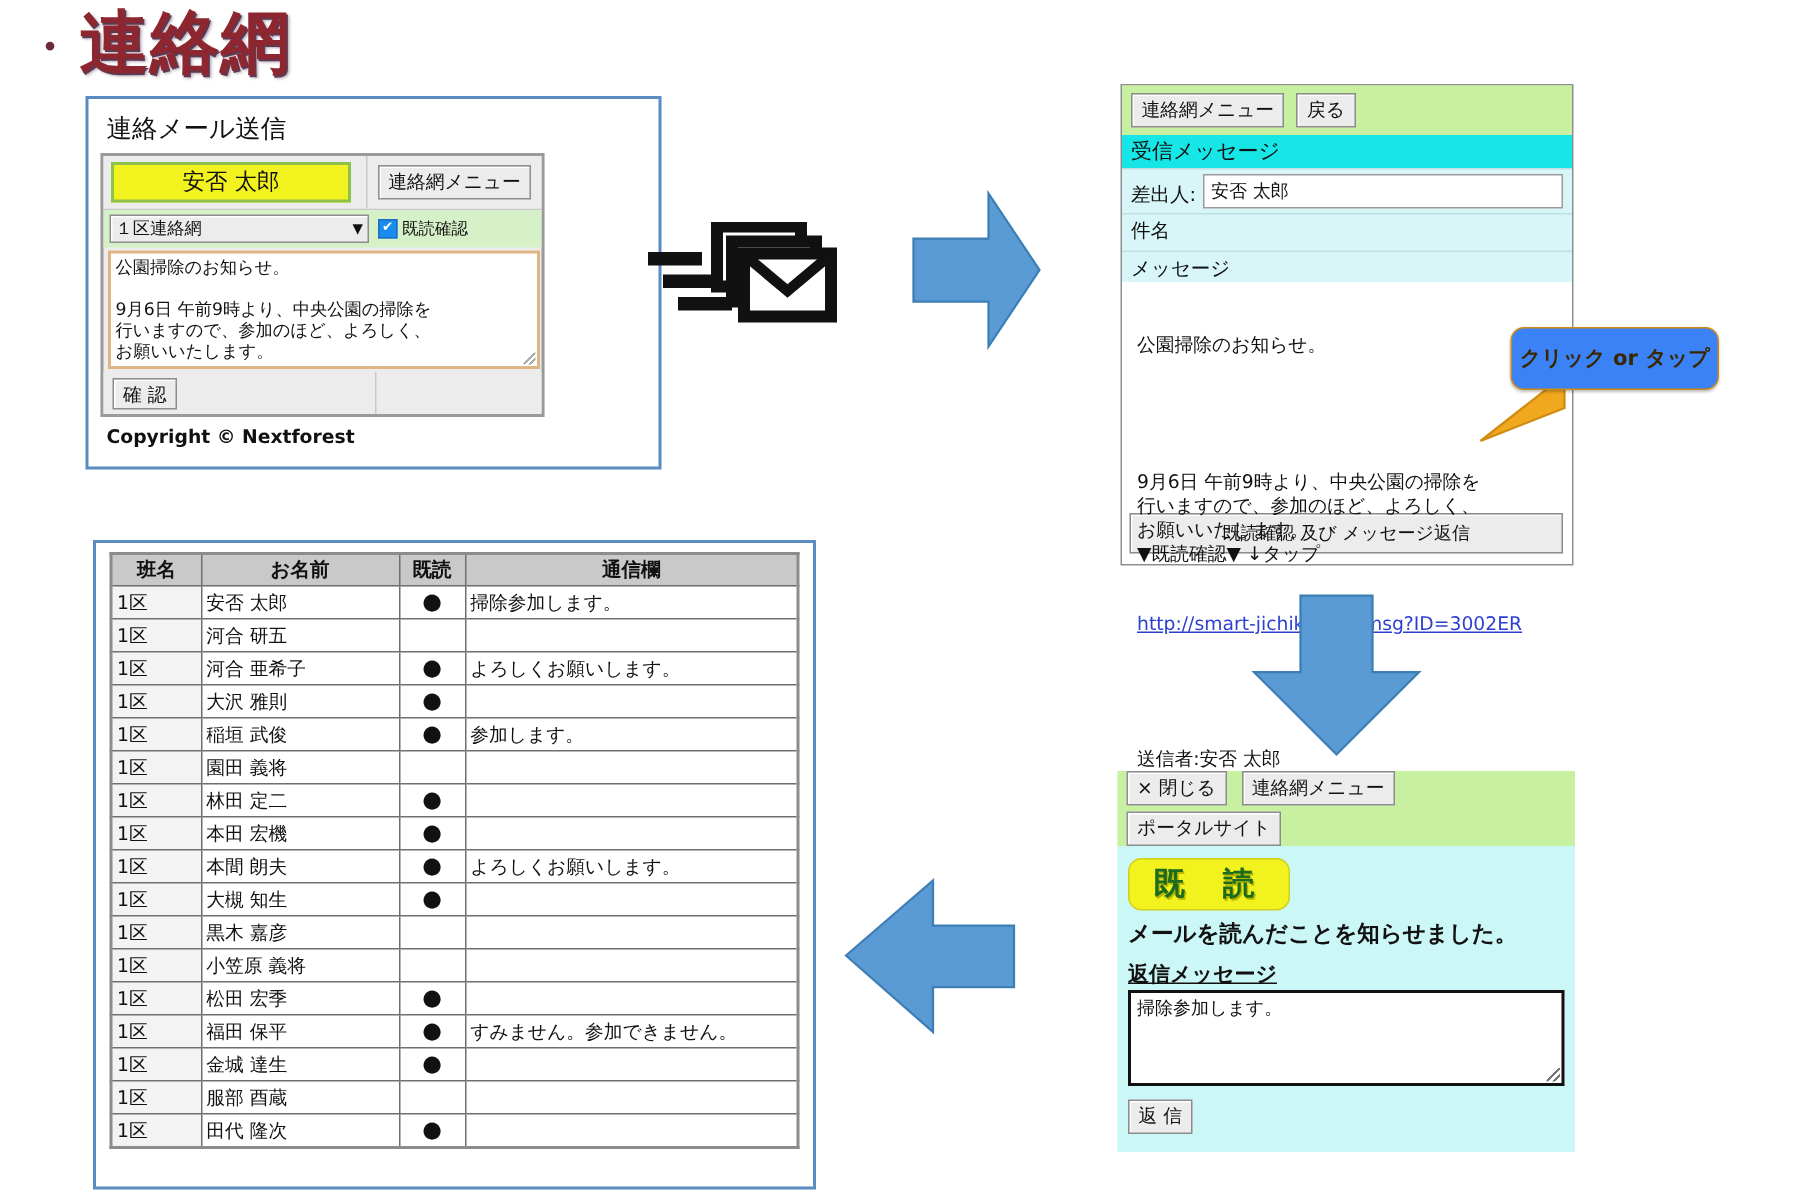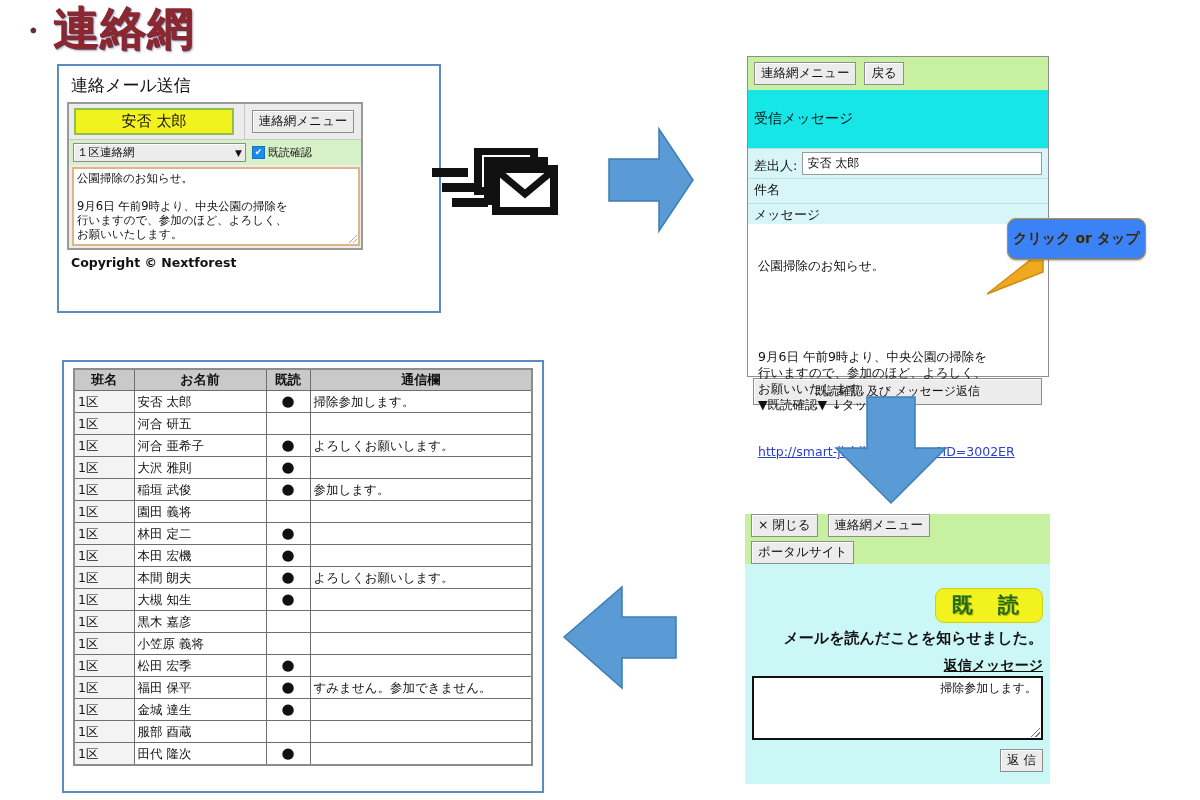--- a/index.html
+++ b/index.html
@@ -113,21 +113,21 @@
   .cc-right{width:110px;}
   #copyright{font-size:12.5px;font-weight:bold;color:#111;margin:5px 0 0 4px;}
 
   
   #panel-receive{
     left:747px;top:56px;width:302px;height:321px;
     border:1px solid #8f8f8f;background:#fff;box-sizing:border-box;
     font-size:12px;color:#111;
   }
   .mh-green{background:#c7f0a0;padding:5px 6px;display:flex;gap:8px;align-items:center;}
-  .mh-cyan{background:#17e6e6;padding:20px 6px;font-size:14px;}
+  .mh-cyan{background:#17e6e6;padding:2px 6px;font-size:14px;}
   .fld-row{background:#d8f6f8;padding:3px 6px;display:flex;align-items:flex-end;gap:5px;border-top:1px solid #bcdfe2;}
   .fld-label{font-size:13px;white-space:nowrap;}
   .fld-input{
     flex:1;background:#fff;border:1px solid #9a9a9a;font-size:12px;padding:2px 4px;
   }
   .fld-block{background:#d8f6f8;padding:2px 6px 4px 6px;border-top:1px solid #bcdfe2;}
   .fld-block .lab{font-size:13px;}
   .msg-body{
     background:#fff;border:1px solid #b6dade;margin:3px 4px 0 4px;
     padding:2px 4px;font-size:12.5px;line-height:1.27;white-space:pre-wrap;
@@ -155,21 +155,21 @@
   }
 
   
   #panel-read{
     left:745px;top:514px;width:305px;height:268px;
     background:#fff;box-sizing:border-box;font-size:12px;color:#111;
   }
   .rh-green{background:#c7f0a0;padding:0 6px;}
   .rh-green .line{display:flex;gap:10px;margin-bottom:4px;}
   .rh-green .line:last-child{margin-bottom:0;}
-  .read-body{background:#ccf7f7;padding:24px 7px 12px 7px;min-height:196px;box-sizing:border-box;text-align:right;}
+  .read-body{background:#ccf7f7;padding:8px 7px 12px 7px;min-height:196px;box-sizing:border-box;}
   #read-badge{
     display:inline-block;background:#f2f21f;border:1px solid #cfcf1a;border-radius:9px;
     color:#1d6b1d;font-weight:bold;font-size:21px;letter-spacing:9px;
     padding:2px 14px 3px 16px;text-shadow:1px 1px 0 #b8b800;
   }
   #read-note{font-size:15px;font-weight:bold;margin:6px 0 9px 0;}
   #reply-label{font-size:14px;font-weight:bold;text-decoration:underline;margin-bottom:1px;}
   #reply-box{
     background:#fff;border:2px solid #111;height:64px;font-size:12px;padding:2px 4px;
     position:relative;box-sizing:border-box;
@@ -242,20 +242,23 @@
       </label>
     </div>
 
     <div class="ta"><span>公園掃除のお知らせ。
 
 9月6日 午前9時より、中央公園の掃除を
 行いますので、参加のほど、よろしく、
 お願いいたします。</span><span class="grip"></span></div>
 
     <div class="row-confirm">
+      <div class="cc-left">
+        <span class="btn">確 認</span>
+      </div>
       <div class="cc-right"></div>
     </div>
   </div>
 
   <div id="copyright">Copyright © Nextforest</div>
 </div>
 
 <div class="abs" style="left:430px;top:148px;">
   <svg width="135" height="70" viewBox="0 0 135 70">
     <rect x="2" y="20" width="36" height="9" fill="#111"></rect>

